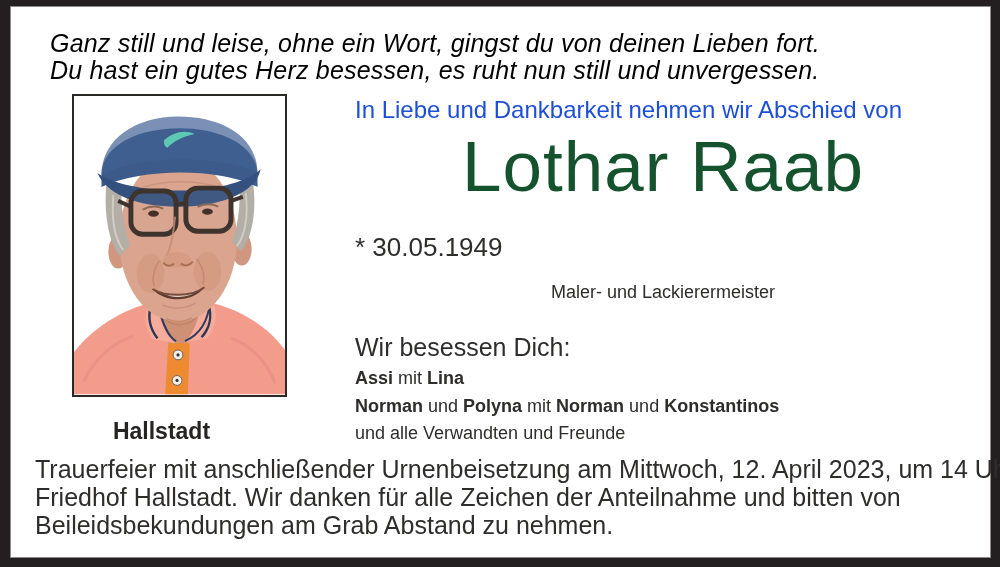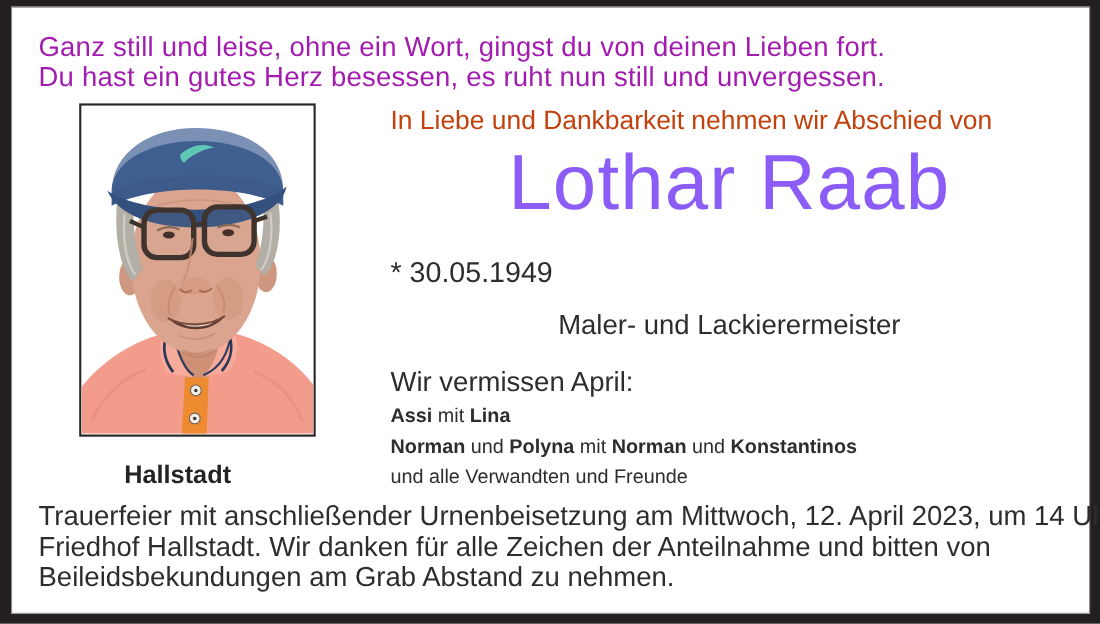--- a/index.html
+++ b/index.html
@@ -16,26 +16,27 @@
     box-sizing:border-box;
   }
   .card{
     position:absolute;
     left:10px; top:6px; right:9px; bottom:9px;
     background:#ffffff;
     box-shadow: inset 0 0 0 1px #8d8a8a;
   }
   .abs{position:absolute;}
   .quote{
-    left:25px; top:24px;
+    left:40px; top:24px;
+    font-style:italic;
     font-size:25px;
     line-height:27px;
     letter-spacing:0.2px;
     white-space:nowrap;
-    color:#a21caf;
+    color:#000000;
   }
   .photo-frame{
     left:62px; top:88px;
     width:215px; height:303px;
     box-sizing:border-box;
     border:2px solid #2b2926;
     background:#ffffff;
     overflow:hidden;
   }
   .photo-frame svg{display:block;}
@@ -49,44 +50,44 @@
   }
   .right-col{
     left:345px; top:0;
     width:616px; height:460px;
   }
   .intro-line{
     left:0; top:90px;
     width:616px;
     font-size:24px;
     white-space:nowrap;
-    color:#c2410c;
+    color:#1d4ed8;
   }
   .deceased-name{
     left:0; top:120px;
     width:616px;
     text-align:center;
     font-size:71px;
     letter-spacing:1px;
-    color:#8b5cf6;
+    color:#14532d;
     white-space:nowrap;
   }
   .dates-row{
     left:0; top:226px;
     width:616px;
     display:flex;
     justify-content:space-between;
     font-size:26px;
     color:#2e2d2c;
   }
   .profession{
     left:0; top:276px;
     width:616px;
     text-align:center;
-    font-size:25px;
+    font-size:18px;
     color:#2e2d2c;
   }
   .missing-heading{
     left:0; top:327px;
     font-size:25px;
     color:#2e2d2c;
     white-space:nowrap;
   }
   .family-lines{
     left:0; top:359px;
@@ -197,21 +198,21 @@
 
     <div class="abs photo-caption">Hallstadt</div>
 
     <div class="abs right-col">
       <div class="abs intro-line">In Liebe und Dankbarkeit nehmen wir Abschied von</div>
       <div class="abs deceased-name">Lothar Raab</div>
       <div class="abs dates-row">
         <span>* 30.05.1949</span>
       </div>
       <div class="abs profession">Maler- und Lackierermeister</div>
-      <div class="abs missing-heading">Wir vermissen April:</div>
+      <div class="abs missing-heading">Wir besessen Dich:</div>
       <div class="abs family-lines">
         <span class="line"><span class="b">Assi</span><span> mit </span><span class="b">Lina</span></span>
         <span class="line"><span class="b">Norman</span><span> und </span><span class="b">Polyna</span><span> mit </span><span class="b">Norman</span><span> und </span><span class="b">Konstantinos</span></span>
         <span class="line"><span>und alle Verwandten und Freunde</span></span>
       </div>
     </div>
 
     <div class="abs footer-text">
       <span class="line">Trauerfeier mit anschließender Urnenbeisetzung am Mittwoch, 12. April 2023, um 14 Uhr,</span>
       <span class="line">Friedhof Hallstadt. Wir danken für alle Zeichen der Anteilnahme und bitten von</span>

